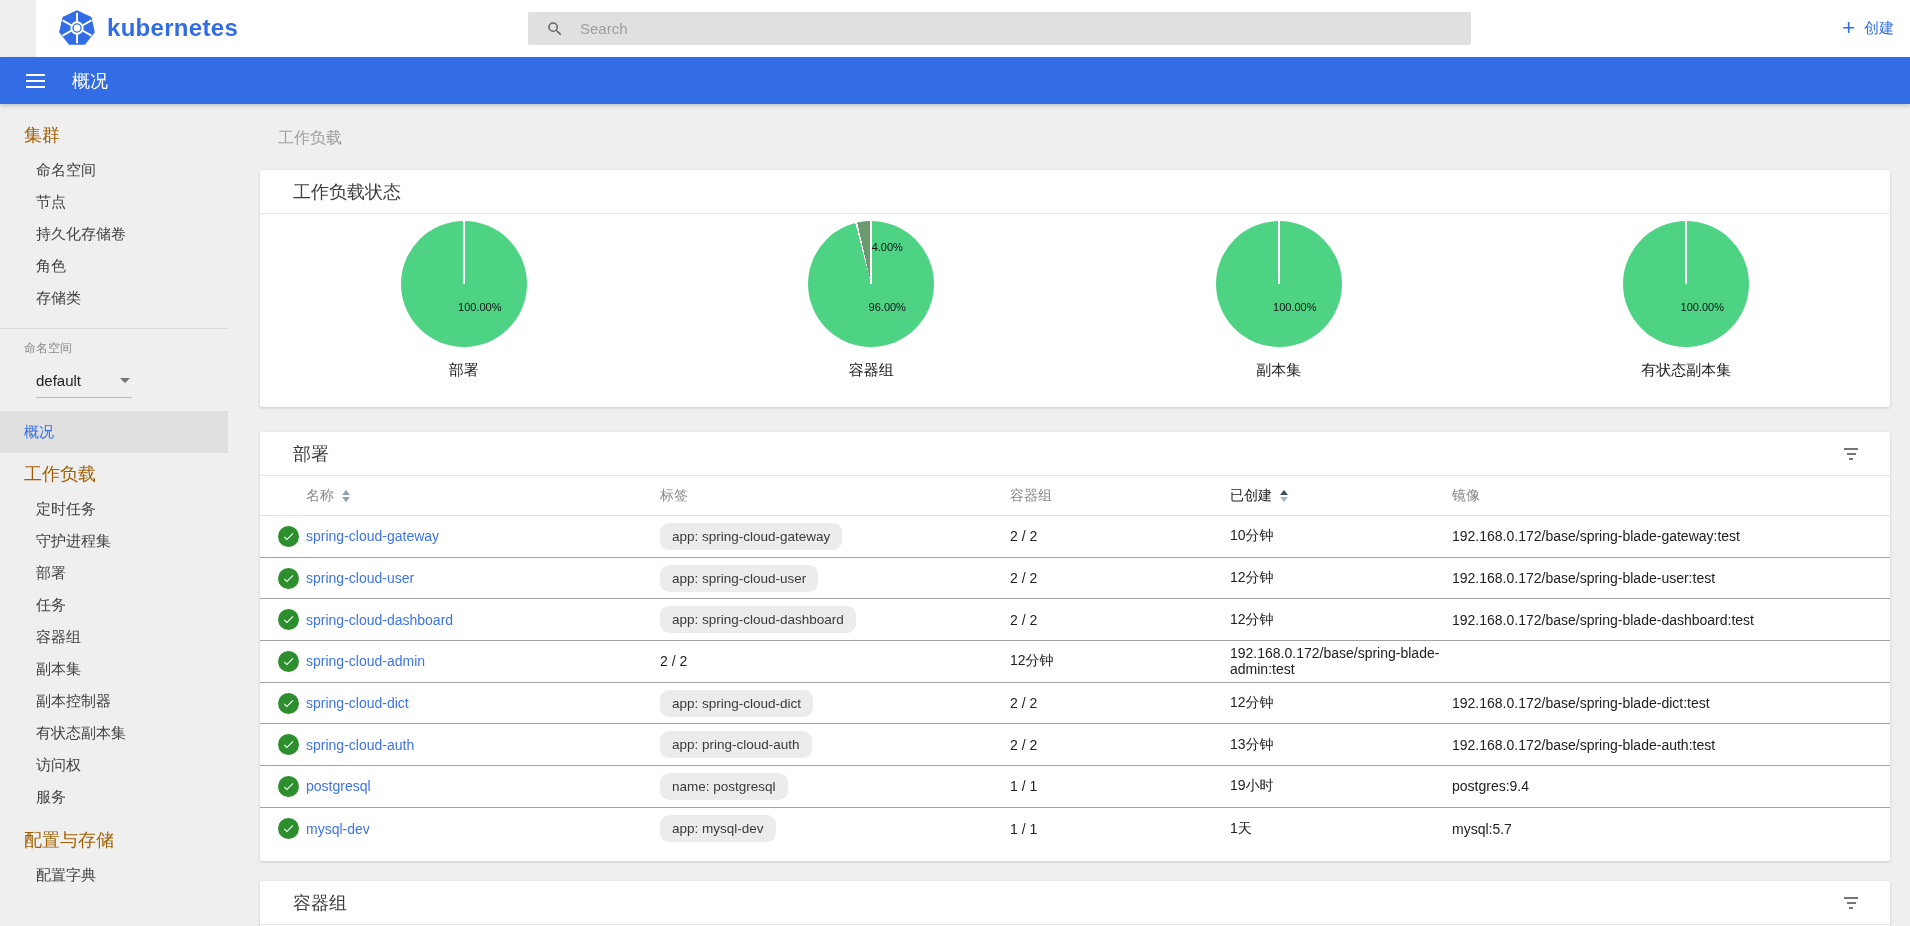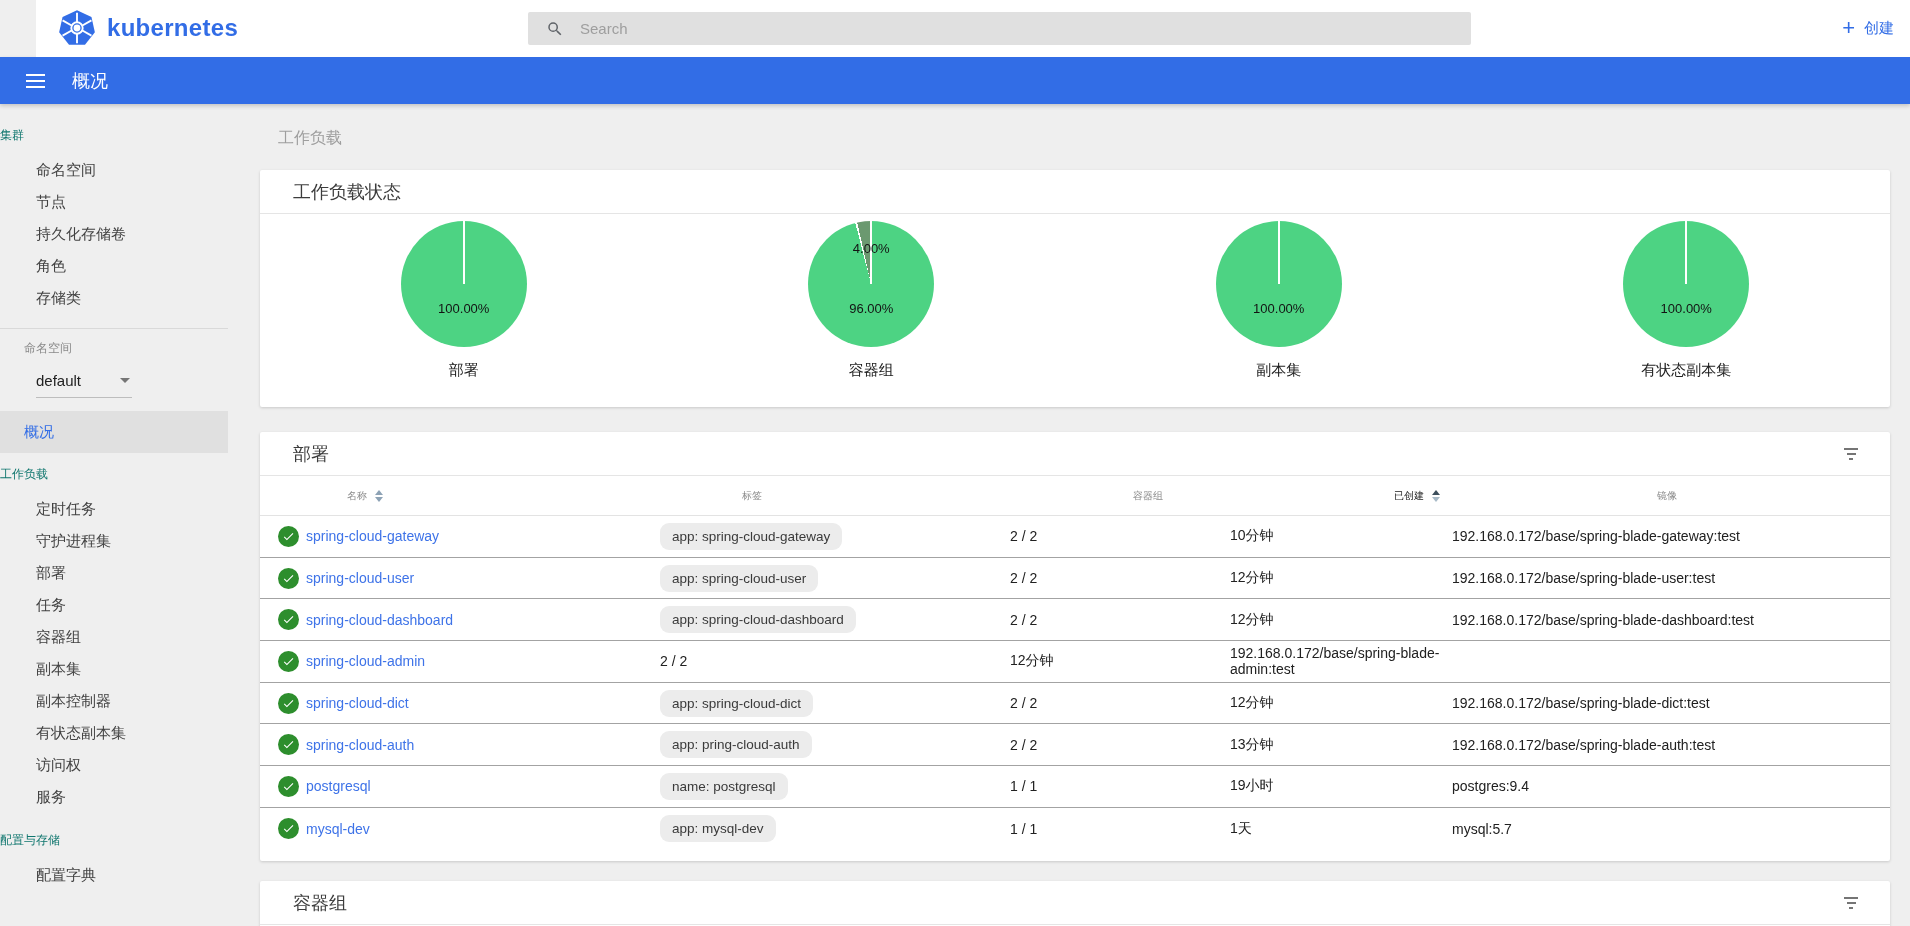--- a/index.html
+++ b/index.html
@@ -19,21 +19,21 @@
   .search-input::placeholder{color:#9e9e9e;}
   .create-btn{position:absolute;right:16px;top:0;height:57px;display:flex;align-items:center;gap:9px;color:#326de6;font-size:15px;cursor:pointer;}
   .plus-glyph{font-size:22px;line-height:1;margin-top:-2px;}
   
   .toolbar{position:absolute;top:57px;left:0;right:0;height:47px;background:#326de6;display:flex;align-items:center;z-index:4;box-shadow:0 2px 4px rgba(0,0,0,.18);}
   .hamburger{margin-left:26px;display:flex;flex-direction:column;gap:4px;cursor:pointer;}
   .hamburger i{display:block;width:19px;height:2px;background:#fff;}
   .toolbar-title{color:#fff;font-size:18px;margin-left:27px;}
   
   .sidebar{position:absolute;top:104px;left:0;width:228px;bottom:0;padding-top:12px;box-sizing:border-box;overflow:hidden;}
-  .side-header{height:38px;display:flex;align-items:center;font-size:12px;color:#0f766e;cursor:pointer;}
+  .side-header{height:38px;display:flex;align-items:center;padding-left:24px;font-size:18px;color:#a16207;cursor:pointer;}
   .side-item{height:32px;display:flex;align-items:center;padding-left:36px;font-size:15px;color:#424242;cursor:pointer;}
   .side-selected{height:42px;margin-top:10px;display:flex;align-items:center;padding-left:24px;font-size:15px;color:#326de6;background:#e0e0e0;cursor:pointer;}
   .side-divider{border-top:1px solid #d9d9d9;margin:14px 0 6px 0;}
   .side-caption{height:26px;display:flex;align-items:center;padding-left:24px;font-size:12px;color:#8a8a8a;}
   .side-select{height:38px;display:flex;align-items:flex-start;padding-left:36px;margin-top:2px;}
   .select-box{width:96px;height:34px;border-bottom:1px solid #bdbdbd;display:flex;align-items:center;justify-content:space-between;cursor:pointer;font-size:15px;color:#212121;}
   .caret{width:0;height:0;border-left:5px solid transparent;border-right:5px solid transparent;border-top:5px solid #757575;margin-right:2px;}
   .mt4{margin-top:4px;} .mt8{margin-top:8px;} .mt2{margin-top:2px;}
   
   .main{position:absolute;top:104px;left:228px;right:0;bottom:0;}
@@ -45,27 +45,27 @@
   .card-title-row{height:44px;display:flex;align-items:center;justify-content:space-between;padding:0 28px 0 33px;border-bottom:1px solid #e5e5e5;box-sizing:border-box;}
   .card-title{font-size:18px;color:#3c3c3c;}
   .filter-ic{display:flex;flex-direction:column;align-items:center;gap:3px;cursor:pointer;padding:4px;}
   .filter-ic i{display:block;height:2px;background:#757575;}
   .filter-ic i:nth-child(1){width:14px;} .filter-ic i:nth-child(2){width:9px;} .filter-ic i:nth-child(3){width:4px;}
   
   .charts-row{display:flex;height:180px;}
   .chart-tile{flex:1;display:flex;flex-direction:column;align-items:center;padding-top:7px;}
   .pie{width:126px;height:126px;border-radius:50%;position:relative;}
   .needle{position:absolute;left:calc(50% - 1px);top:0;width:2px;height:50%;background:#fff;}
-  .pct{position:absolute;left:0;width:100%;text-align:center;font-size:13px;color:#131313;}
+  .pct{position:absolute;left:16px;width:100%;text-align:center;font-size:11px;color:#131313;}
   .pct-main{top:80px;}
   .pct-minor{top:20px;}
   .pie-label{margin-top:14px;font-size:15px;color:#212121;}
   
   .grid{display:grid;grid-template-columns:28px 354px 350px 220px 222px 1fr 44px;align-items:center;padding-left:18px;box-sizing:border-box;}
-  .thead{height:40px;border-bottom:1px solid #e3e3e3;color:#8a8a8a;font-size:10px;gap:41px;}
+  .thead{height:40px;border-bottom:1px solid #e3e3e3;color:#8a8a8a;font-size:14px;}
   .th{display:flex;align-items:center;cursor:pointer;}
   .trow{height:41.7px;border-bottom:1px solid #a3a3a3;font-size:14px;color:#212121;background:#fff;}
   .trow:last-child{border-bottom:none;}
   .sort{display:inline-flex;flex-direction:column;gap:2px;margin-left:8px;}
   .tri-up{width:0;height:0;border-left:4px solid transparent;border-right:4px solid transparent;border-bottom:5px solid #8da2b5;}
   .tri-down{width:0;height:0;border-left:4px solid transparent;border-right:4px solid transparent;border-top:5px solid #8da2b5;}
   .th-sorted{color:#212121;}
   .th-sorted .tri-up{border-bottom-color:#3d4f5c;}
   .th-sorted .tri-down{border-top-color:#a8bac7;}
   .status-ic{width:21px;height:21px;border-radius:50%;background:#2d8e2d;display:flex;align-items:center;justify-content:center;}

